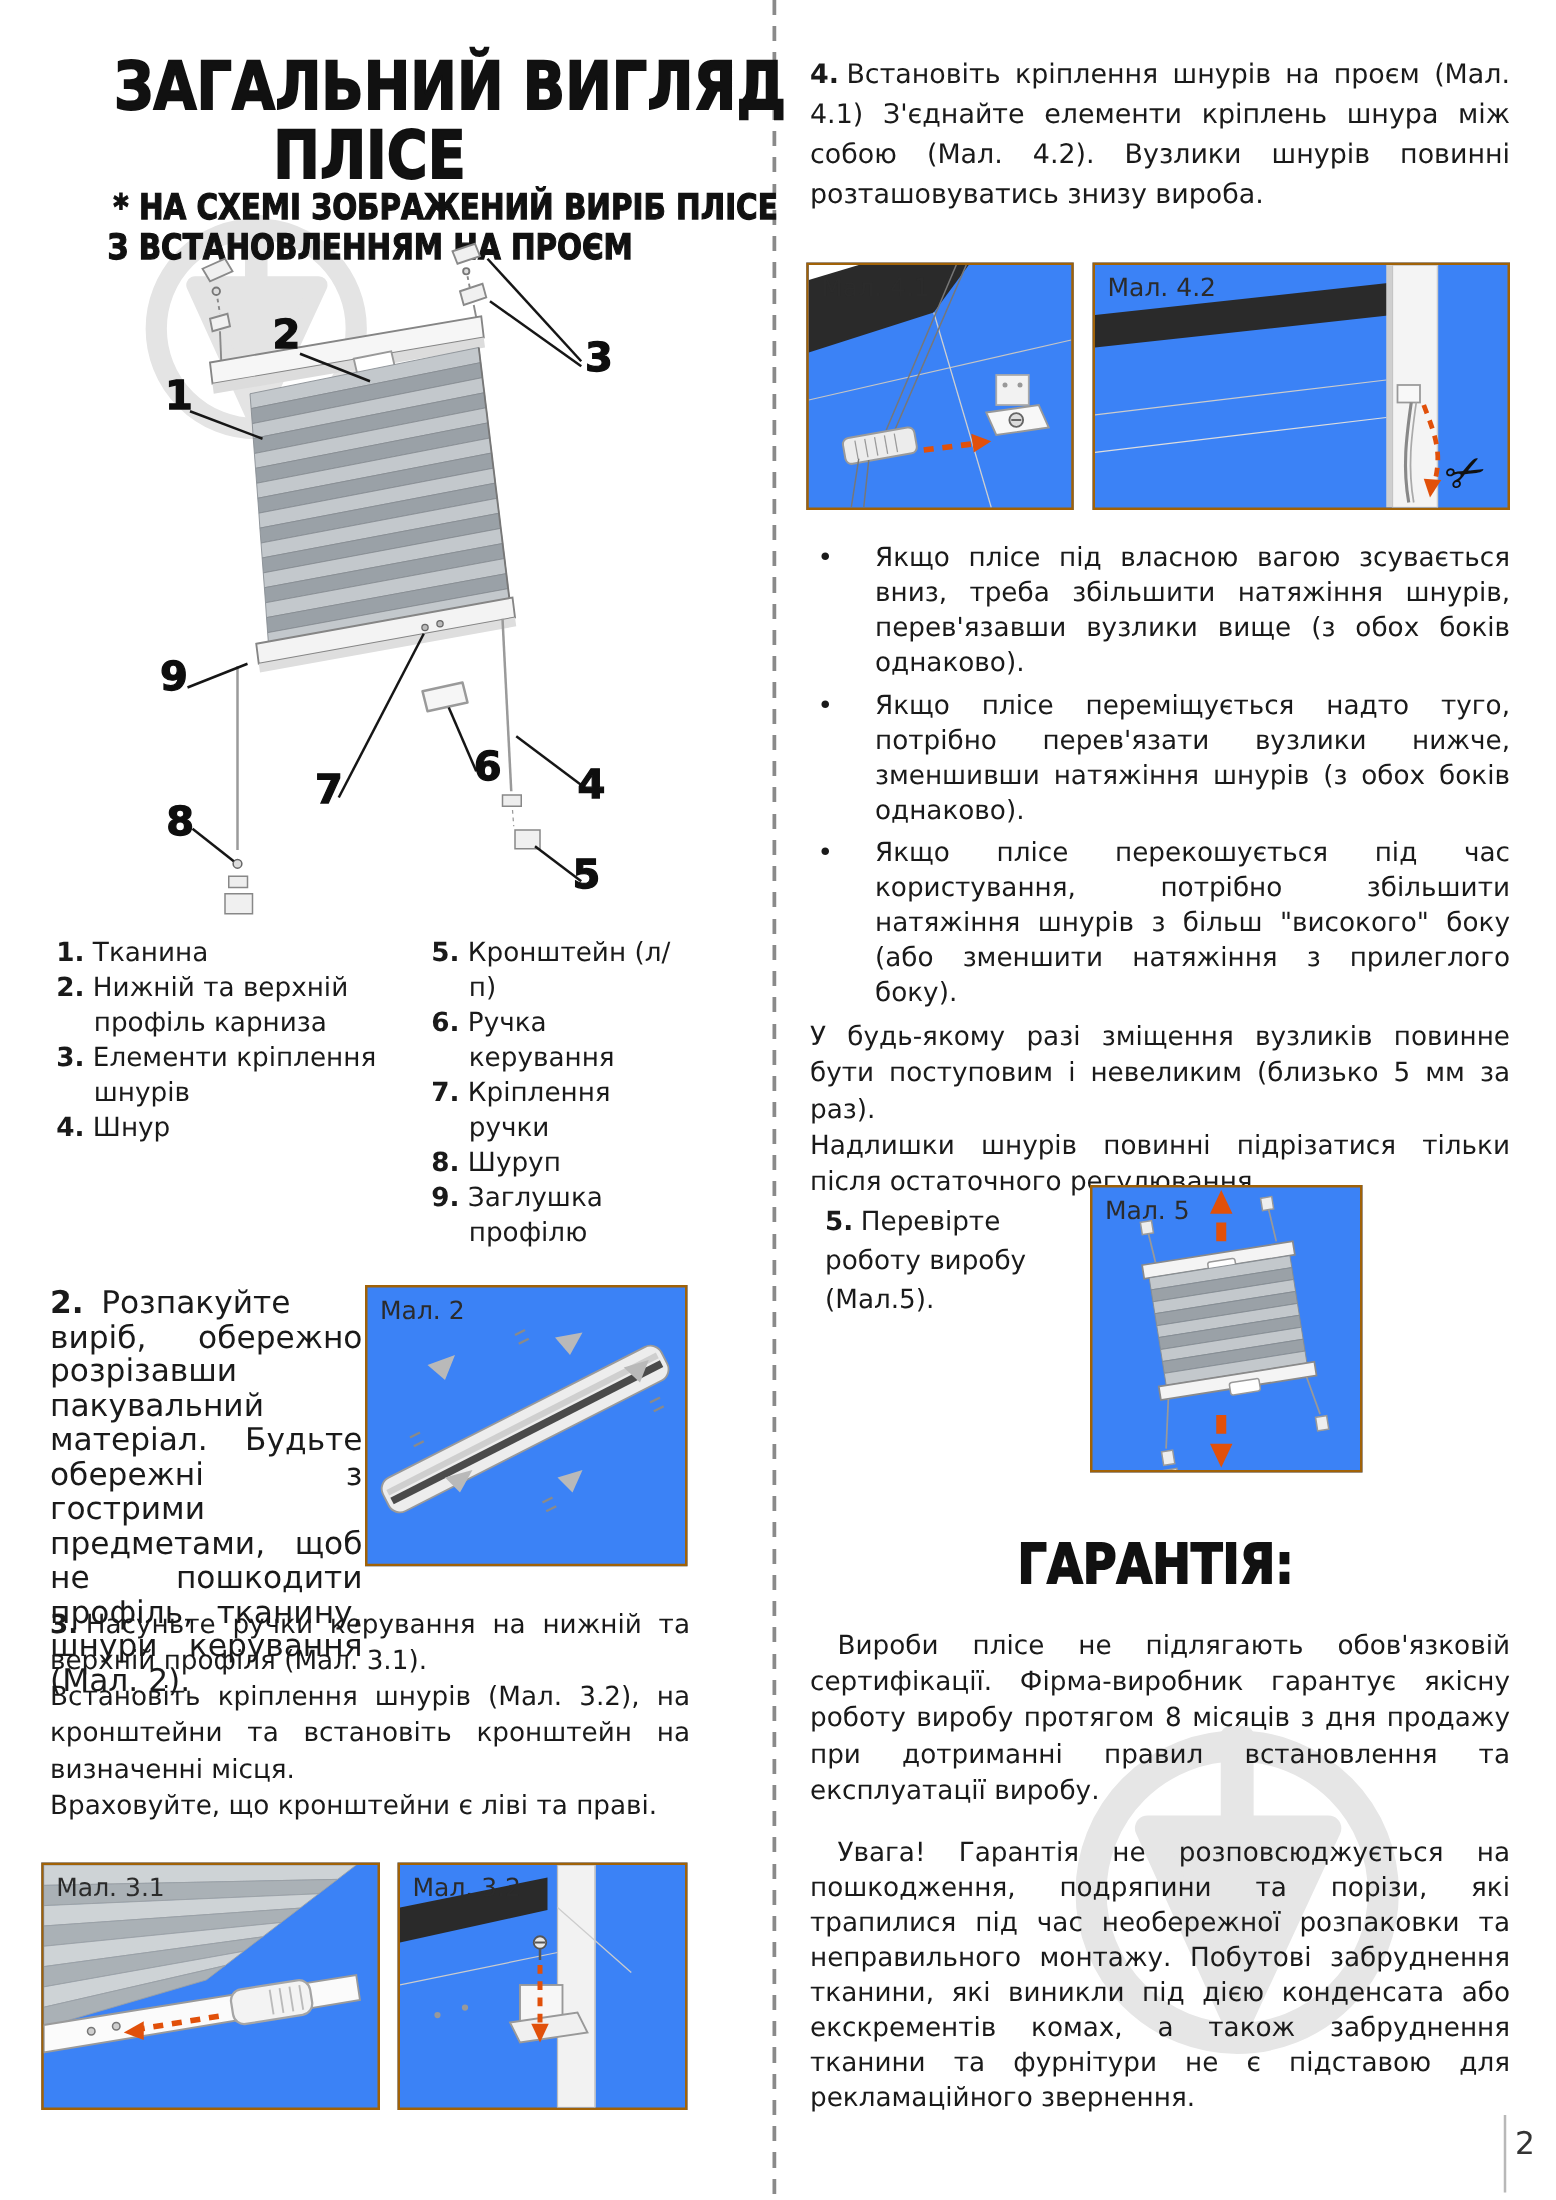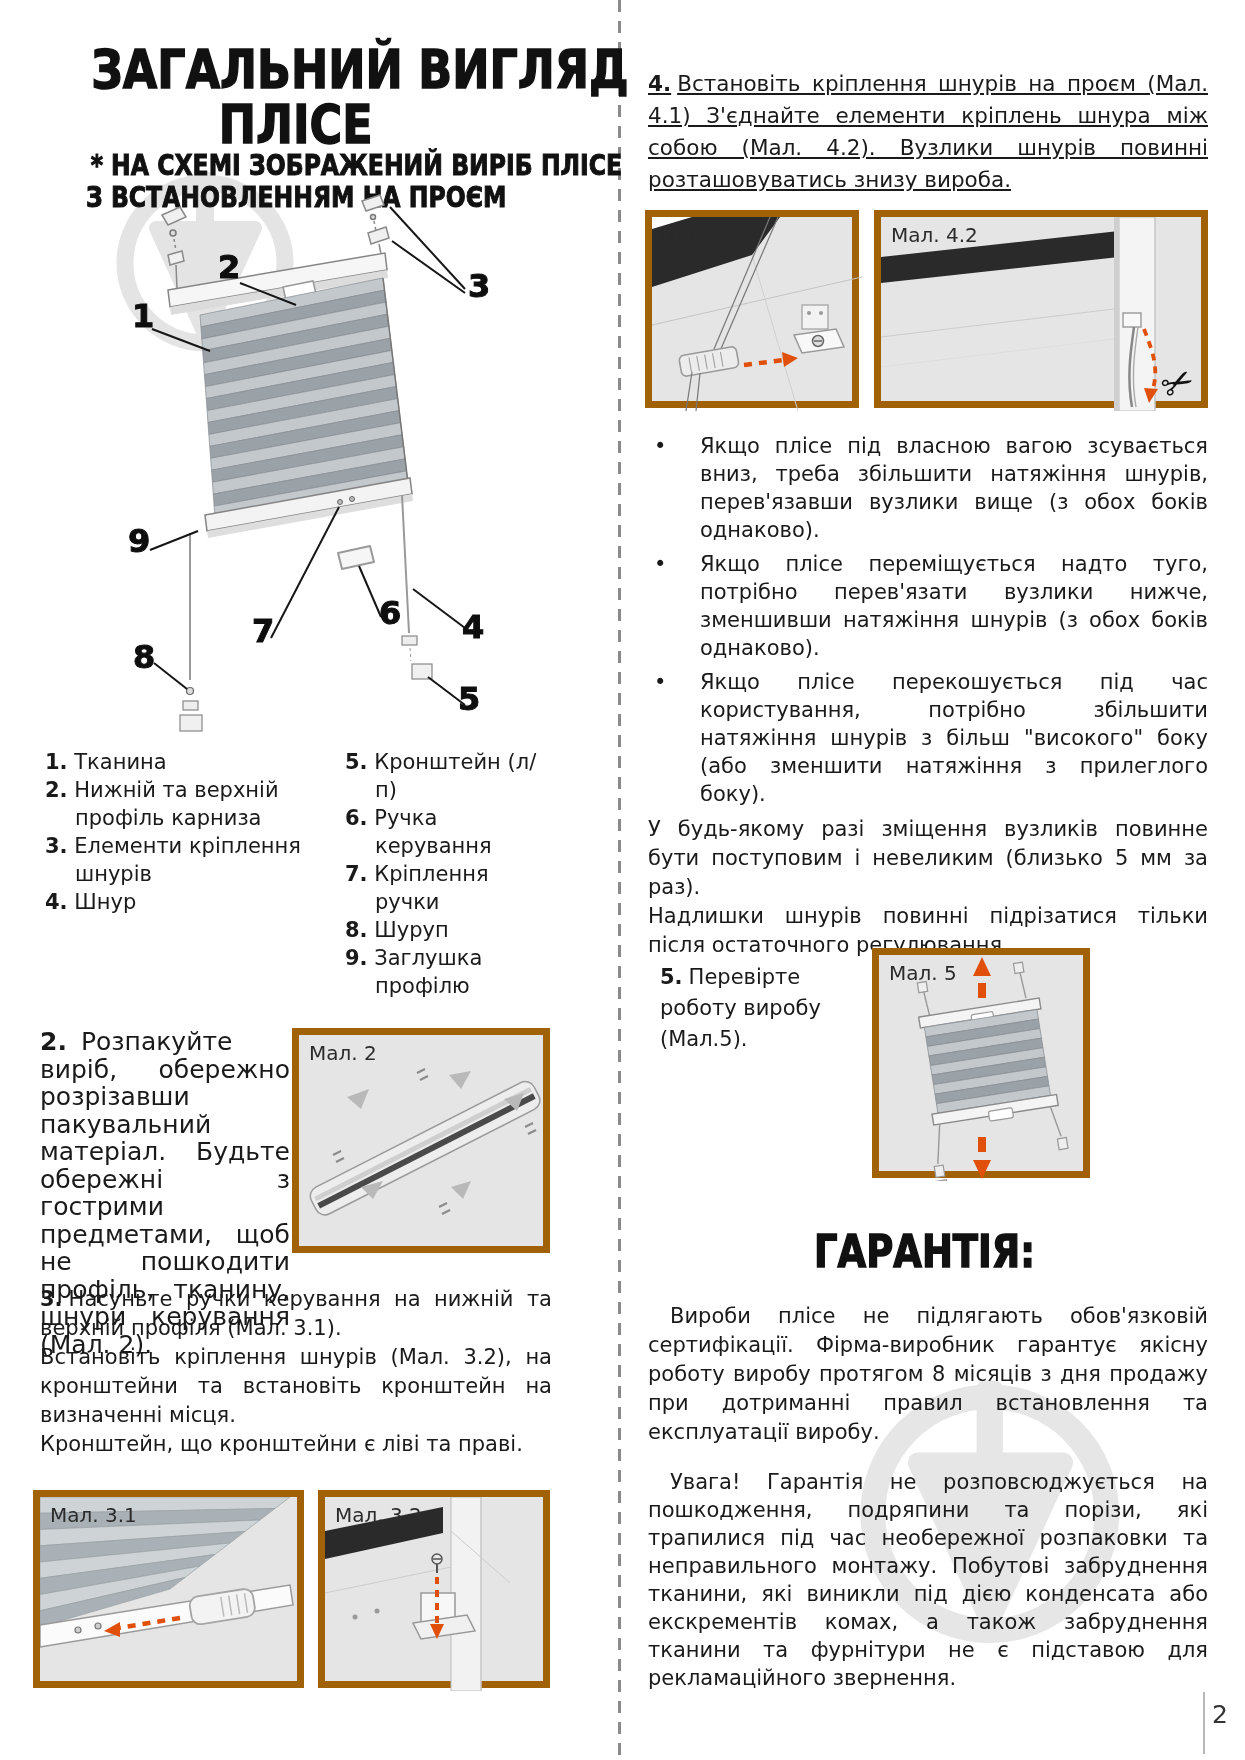--- a/index.html
+++ b/index.html
@@ -3,21 +3,21 @@
 <meta charset="utf-8">
 <style>
   html,body{margin:0;padding:0;background:#fff;}
   #page{position:relative;width:1245px;height:1760px;background:#ffffff;overflow:hidden;
         font-family:"DejaVu Sans",sans-serif;color:#1a1a1a;}
   .abs{position:absolute;}
   .body-text{font-size:21px;line-height:28px;text-align:justify;color:#1a1a1a;}
   .heading{font-weight:bold;color:#111;-webkit-text-stroke:1.5px #111;text-align:center;}
   .cond{display:inline-block;transform:scaleX(.84);transform-origin:50% 50%;white-space:nowrap;}
   .stepnum{font-weight:bold;margin-right:14px;}
-  .figbox{position:absolute;border:7px solid #a16207;background:#e5e5e5;box-sizing:border-box;}
+  .figbox{position:absolute;border:2px solid #a16207;background:#3b82f6;box-sizing:border-box;}
   .figlabel{position:absolute;left:10px;top:6px;font-size:20px;color:#2b2b2b;z-index:3;}
   .callout{position:absolute;font-size:32px;font-weight:bold;color:#0e0e0e;-webkit-text-stroke:1px #0e0e0e;z-index:3;}
   .legend-num{font-weight:bold;}
   .legend-item{padding-left:30px;text-indent:-30px;line-height:28px;font-size:21px;}
   .bullet-row{position:absolute;left:0;width:560px;}
   .bullet-mark{position:absolute;left:6px;top:0;font-size:21px;}
   .bullet-body{margin-left:52px;}
   .indent{text-indent:22px;}
   svg{display:block;}
 </style>
@@ -189,21 +189,21 @@
           <line x1="37" y1="127" x2="45" y2="123"></line>
         <line x1="140" y1="172" x2="148" y2="168"></line>
           <line x1="143" y1="179" x2="151" y2="175"></line>
       </g>
     </svg>
   </div>
 
   <div class="abs body-text" style="left:40px;top:1285px;width:512px;line-height:29px;z-index:1;">
     <p style="margin:0;"><span class="stepnum" style="margin-right:6px;">3.</span><span>Насуньте ручки керування на нижній та верхній профіля (Мал. 3.1).</span></p>
     <p style="margin:0;">Встановіть кріплення шнурів (Мал. 3.2), на кронштейни та встановіть кронштейн на визначенні місця.</p>
-    <p style="margin:0;">Кронштейн, що кронштейни є ліві та праві.</p>
+    <p style="margin:0;">Враховуйте, що кронштейни є ліві та праві.</p>
   </div>
 
   <div class="figbox" style="left:33px;top:1490px;width:271px;height:198px;z-index:1;">
     <span class="figlabel">Мал. 3.1</span>
     <svg width="267" height="194" viewBox="0 0 267 194">
       <g>
           <polygon points="0.0,0.0 250.0,0.0 235.0,11.5 0.0,16.3" fill="#ced3d6" stroke="#9aa0a5" stroke-width="0.7"></polygon>
           <polygon points="0.0,16.3 235.0,11.5 220.0,23.0 0.0,32.5" fill="#aab1b6" stroke="#9aa0a5" stroke-width="0.7"></polygon>
           <polygon points="0.0,32.5 220.0,23.0 205.0,34.5 0.0,48.8" fill="#ced3d6" stroke="#9aa0a5" stroke-width="0.7"></polygon>
           <polygon points="0.0,48.8 205.0,34.5 190.0,46.0 0.0,65.0" fill="#aab1b6" stroke="#9aa0a5" stroke-width="0.7"></polygon>
@@ -248,21 +248,21 @@
         <line x1="108" y1="62" x2="116" y2="62" stroke="#555" stroke-width="1.5"></line>
         <line x1="112" y1="67" x2="112" y2="76" stroke="#555" stroke-width="2"></line>
       </g>
       <g>
         <line x1="112" y1="80" x2="112" y2="128" stroke="#E1500A" stroke-width="4" stroke-dasharray="7 6"></line>
         <polygon points="112,142 105,127 119,127" fill="#E1500A"></polygon>
       </g>
     </svg>
   </div>
 
-  <div class="abs body-text" style="left:648px;top:68px;width:560px;font-size:21.5px;line-height:32px;z-index:1;text-decoration:underline;">
+  <div class="abs body-text" style="left:648px;top:44px;width:560px;font-size:21.5px;line-height:32px;z-index:1;">
     <span class="stepnum" style="margin-right:6px;">4.</span><span>Встановіть кріплення шнурів на проєм (Мал. 4.1) З'єднайте елементи кріплень шнура між собою (Мал. 4.2). Вузлики шнурів повинні розташовуватись знизу вироба.</span>
   </div>
 
   <div class="figbox" style="left:645px;top:210px;width:214px;height:198px;z-index:1;">
     <span class="figlabel">Мал. 4.1</span>
     <svg width="210" height="194" viewBox="0 0 210 194">
       <polygon points="0,0 128,0 100,38 0,70" fill="#2a2a2a"></polygon>
       <polygon points="0,0 40,0 40,0 0,12" fill="#fff"></polygon>
       <line x1="0" y1="108" x2="210" y2="60" stroke="#c5c5c5"></line>
       <line x1="100" y1="38" x2="146" y2="194" stroke="#d0d0d0"></line>

